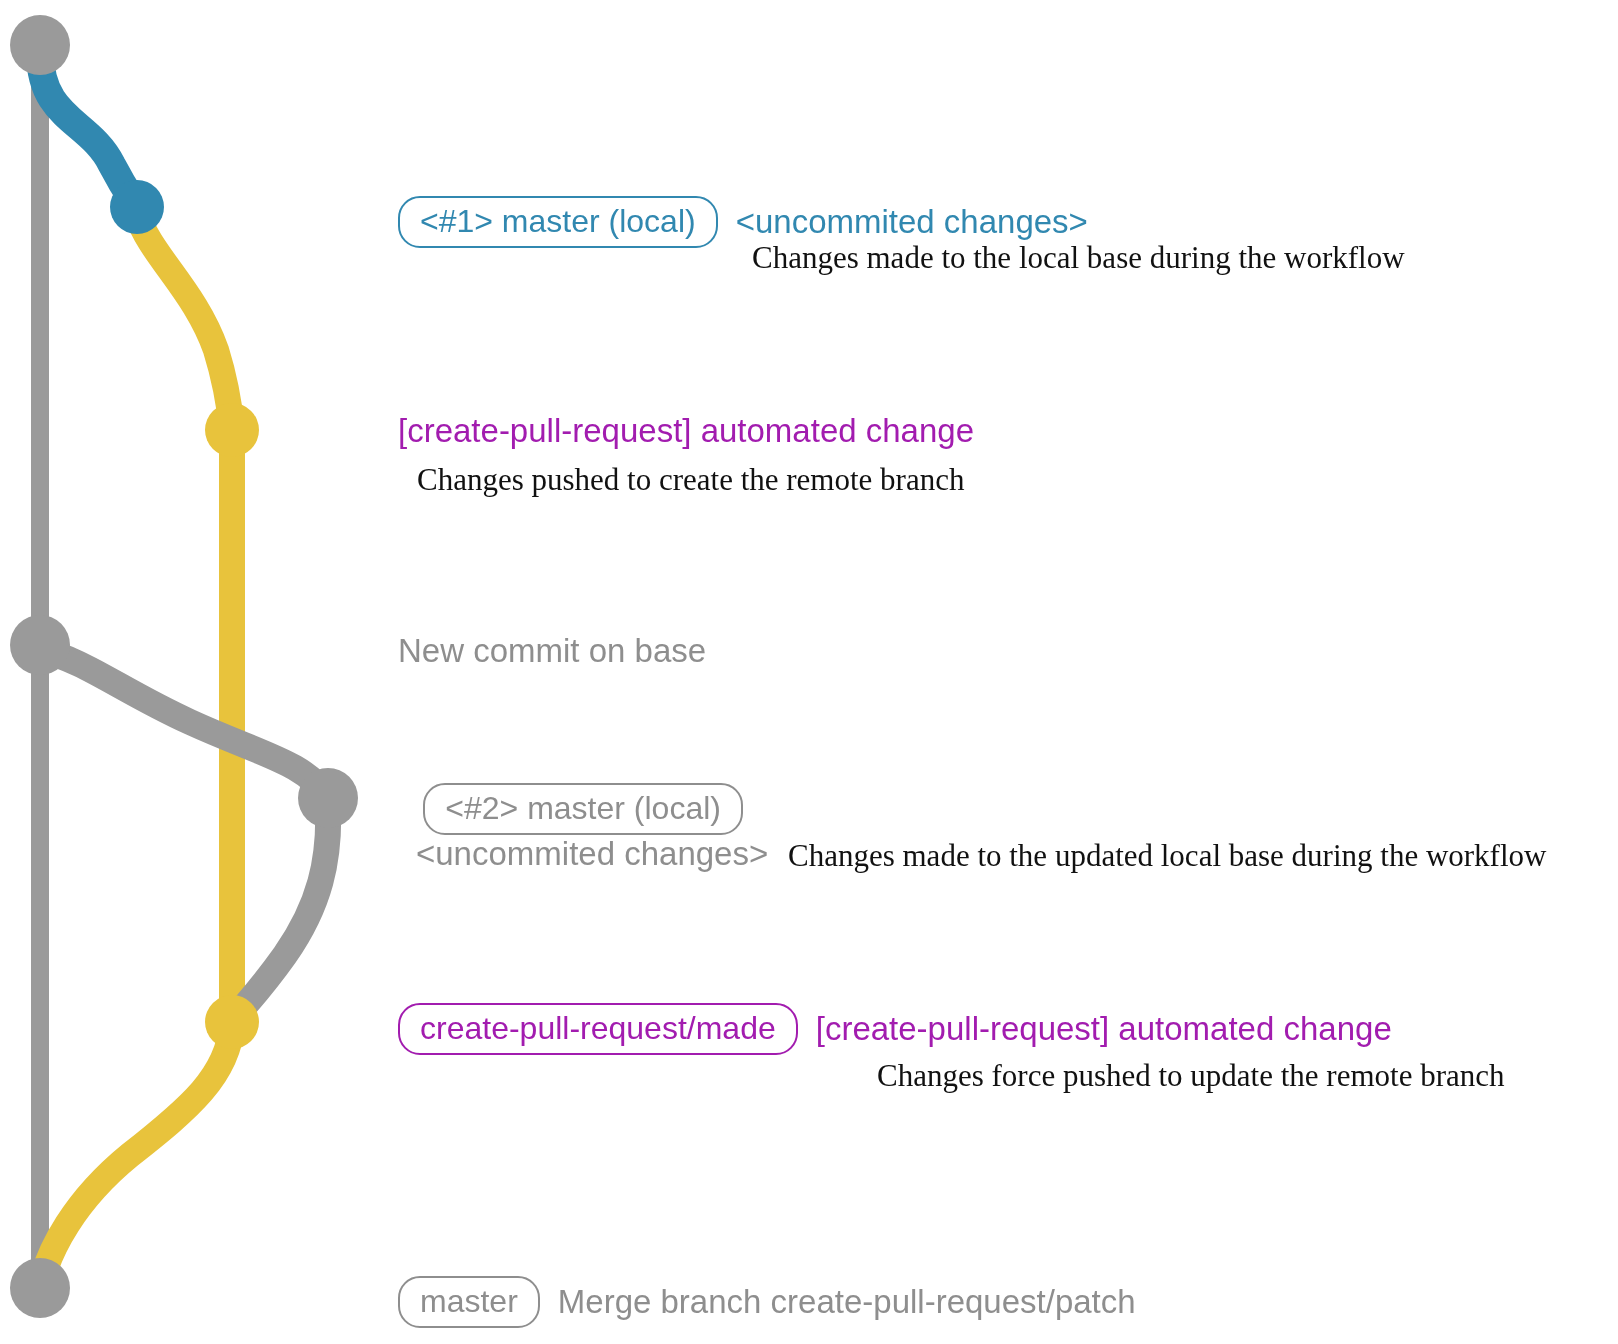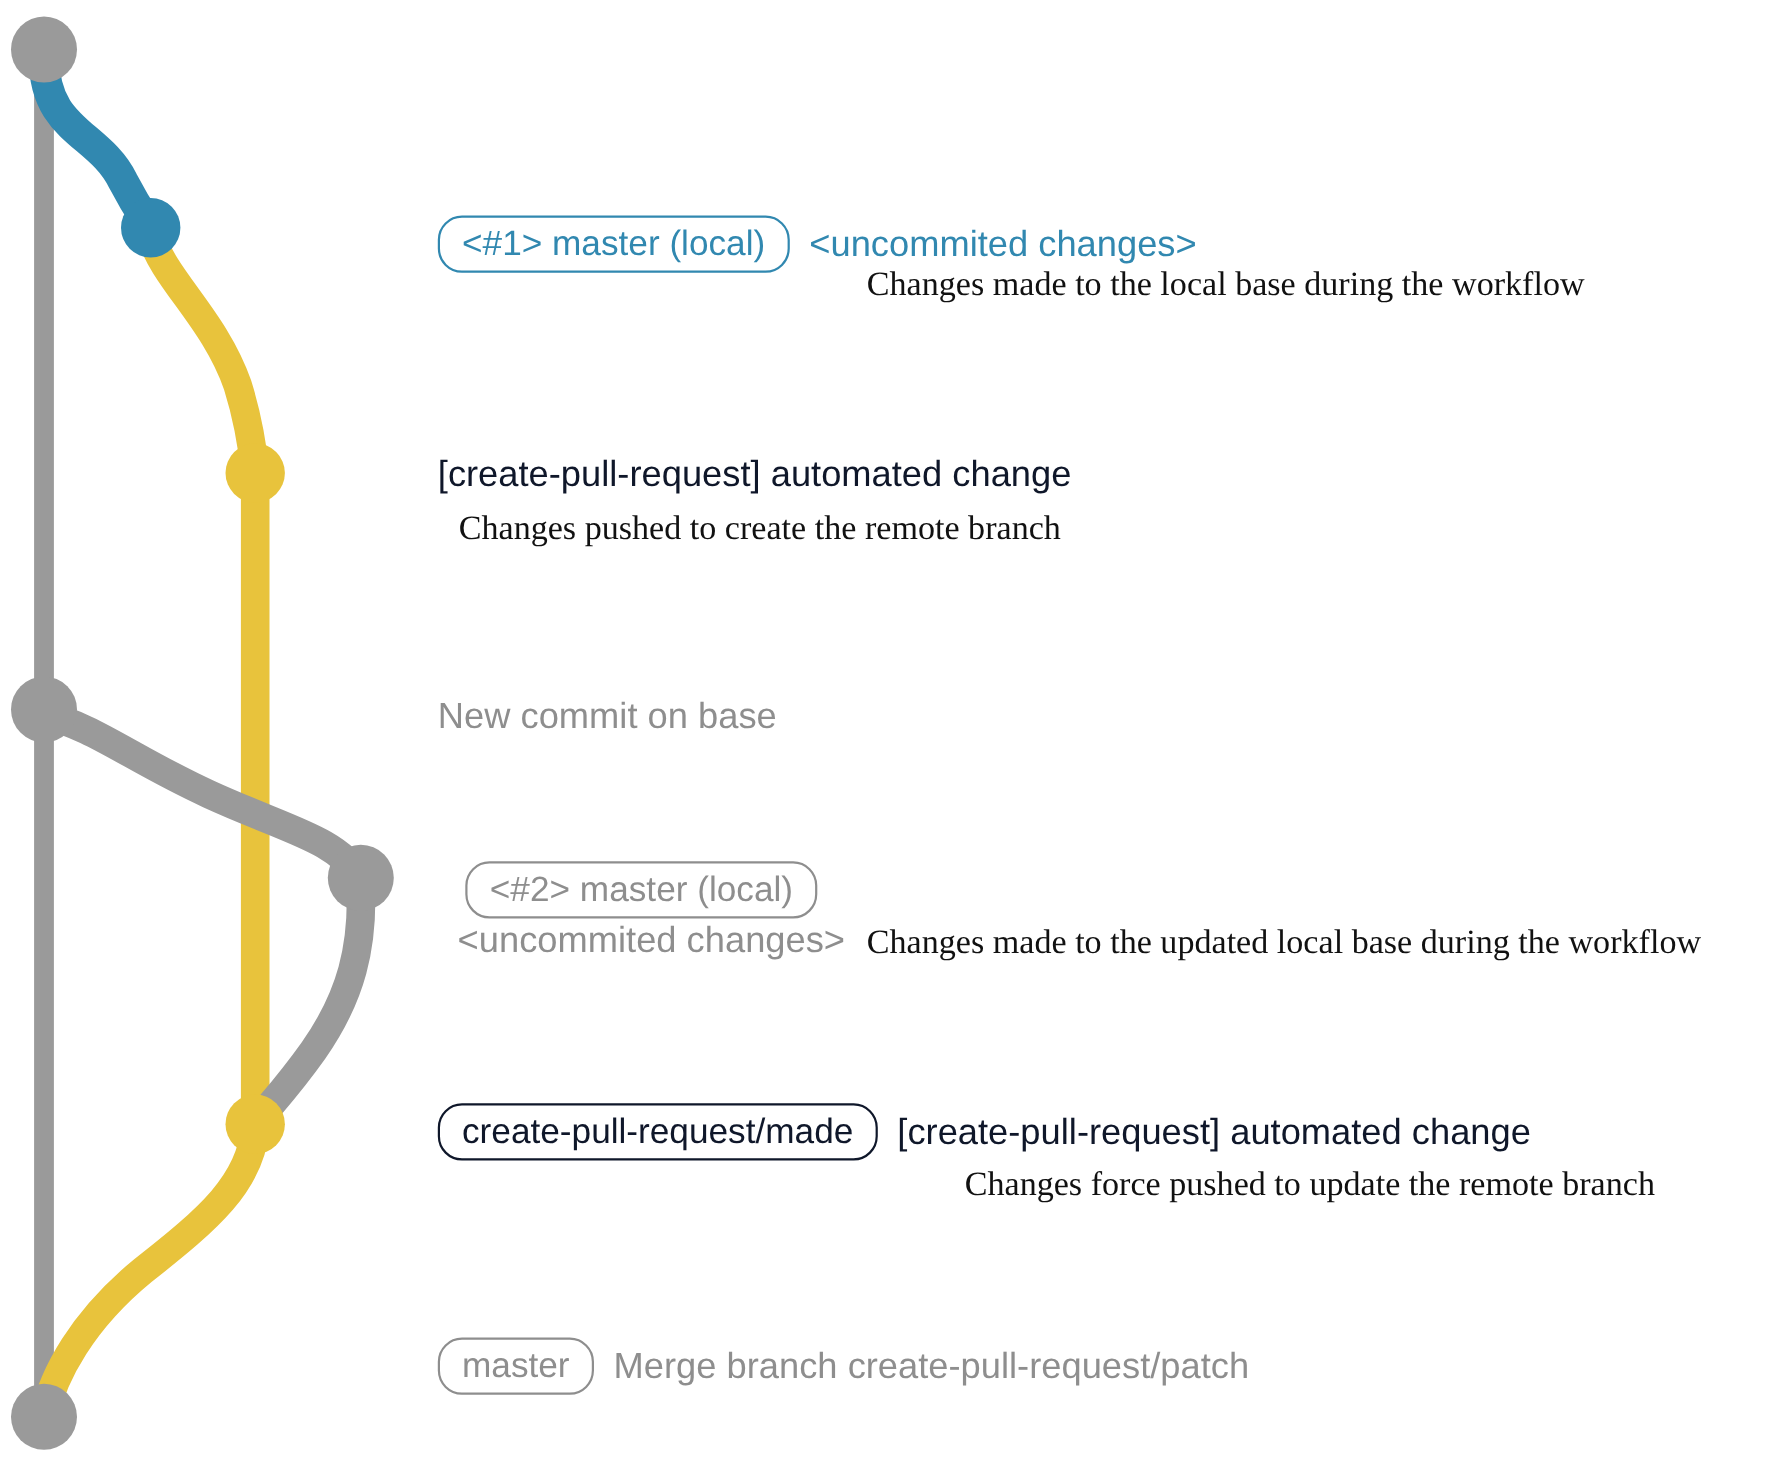--- a/index.html
+++ b/index.html
@@ -53,21 +53,21 @@
   .caption {
     position: absolute;
     font-family: "Liberation Serif", serif;
     font-size: 31px;
     color: #111111;
     white-space: nowrap;
   }
 
   .c-grey  { color: #8e8e8e; }
   .c-blue  { color: #3188b0; }
-  .c-gold  { color: #0f172a; }
+  .c-gold  { color: #a21caf; }
 </style>
 </head>
 <body>
 
 <div id="page">
 
   <svg id="graph" viewBox="0 0 400 1344" width="400" height="1344">
 
     <path d="M 40 45 L 40 645 L 40 1288" fill="none" stroke="#9a9a9a" stroke-width="18" stroke-linecap="round"></path>
 
@@ -90,21 +90,21 @@
     <circle cx="328" cy="798" r="30" fill="#9a9a9a"></circle>
     <circle cx="232" cy="1022" r="27" fill="#e8c33c"></circle>
     <circle cx="40" cy="1288" r="30" fill="#9a9a9a"></circle>
   </svg>
 
 
   <div class="row" style="left:398px; top:196px;justify-content:space-between;">
     <span class="badge c-blue">&lt;#1&gt; master (local)</span>
     <span class="subject c-blue">&lt;uncommited changes&gt;</span>
   </div>
-  <div class="caption" style="left:788px; top:240px;">Changes made to the local base during the workflow</div>
+  <div class="caption" style="left:752px; top:240px;">Changes made to the local base during the workflow</div>
 
   <div class="row" style="left:398px; top:412px;">
     <span class="plain-label c-gold">[create-pull-request] automated change</span>
   </div>
   <div class="caption" style="left:417px; top:462px;">Changes pushed to create the remote branch</div>
 
   <div class="row" style="left:398px; top:632px;">
     <span class="plain-label c-grey">New commit on base</span>
   </div>
 
@@ -113,18 +113,18 @@
     <span class="subject c-grey">&lt;uncommited changes&gt;</span>
   </div>
   <div class="caption" style="left:788px; top:838px;">Changes made to the updated local base during the workflow</div>
 
   <div class="row" style="left:398px; top:1003px;">
     <span class="badge c-gold">create-pull-request/made</span>
     <span class="subject c-gold">[create-pull-request] automated change</span>
   </div>
   <div class="caption" style="left:877px; top:1058px;">Changes force pushed to update the remote branch</div>
 
-  <div class="row" style="left:398px; top:1216px;">
+  <div class="row" style="left:398px; top:1276px;">
     <span class="badge c-grey">master</span>
     <span class="subject c-grey">Merge branch create-pull-request/patch</span>
   </div>
 
 </div>
 
 </body></html>

